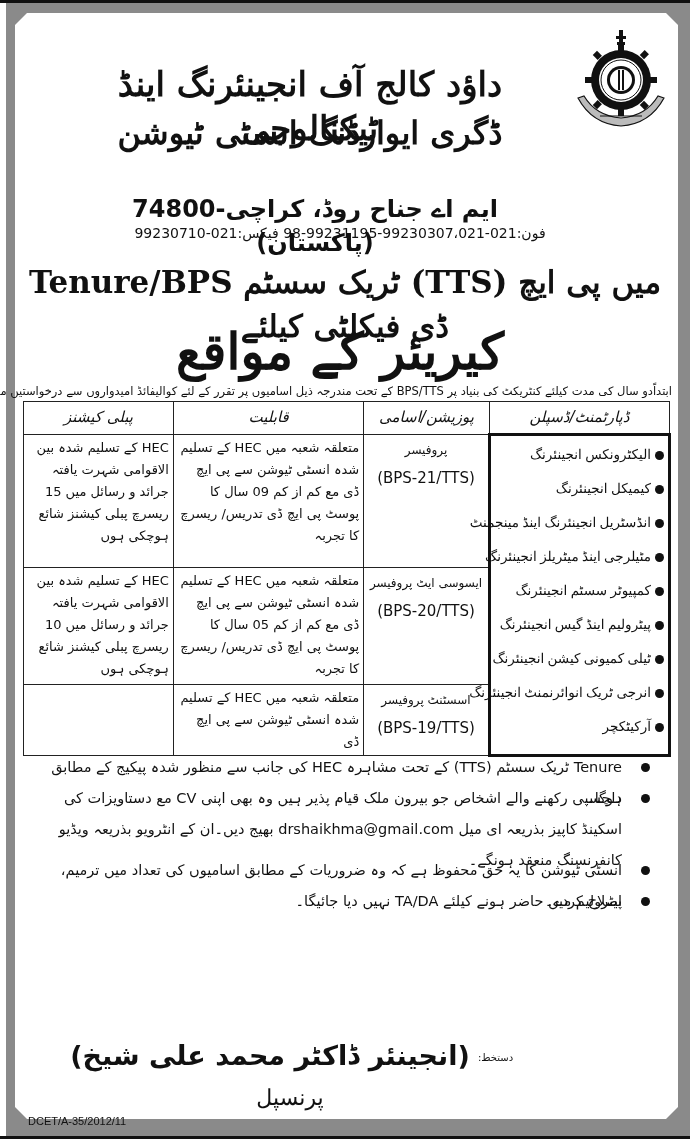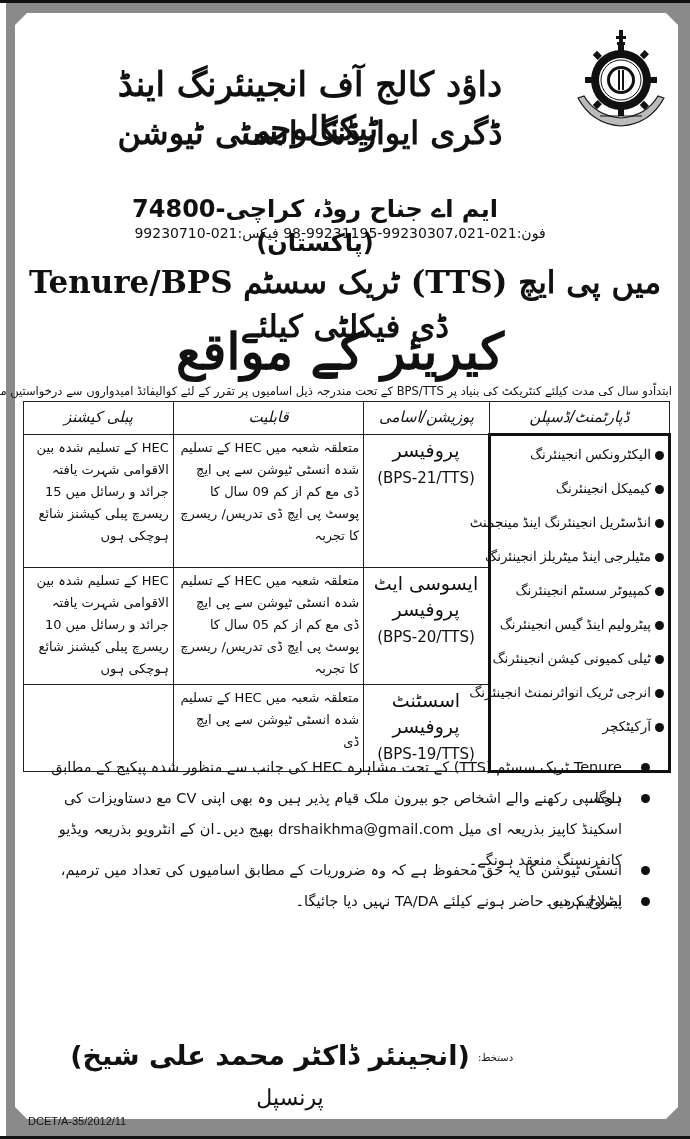--- a/index.html
+++ b/index.html
@@ -50,21 +50,21 @@
   table.jobs th { height: 27px; font-weight: normal; text-align: center; font-size: 15px; line-height: 26px; font-style: italic; }
   .col-dept { width: 178px; }
   .col-pos { width: 124px; }
   .col-qual { width: 188px; }
   .col-pub { width: 148px; }
   td.dept-cell { border: 3px solid #111 !important; padding: 6px 8px 4px 4px; font-family: Liberation Serif, serif; }
   .dept-list { list-style: none; margin: 0; padding: 0; }
   .dept-list li { font-size: 13.5px; line-height: 34px; text-align: right; white-space: nowrap; }
   .dept-list li .bullet { display: inline-block; width: 9px; height: 9px; border-radius: 50%; background: #111; margin-left: 4px; vertical-align: middle; }
   td.pos-cell { text-align: center; padding-top: 10px; }
-  .pos-title { display: block; font-size: 19px; line-height: 26px; }
+  .pos-title { display: block; font-size: 12px; line-height: 26px; }
   .pos-grade { display: block; font-size: 15px; line-height: 30px; direction: ltr; }
   td.qual-cell, td.pub-cell { text-align: right; font-size: 13.5px; line-height: 26px; }
   tr.row-prof td { height: 128px; }
   tr.row-assoc td { height: 112px; }
   tr.row-asst td { height: 56px; }
 
   .notes { left: 40px; top: 752px; width: 620px; list-style: none; margin: 0; padding: 0; direction: rtl; }
   .notes li { position: relative; padding-right: 38px; font-size: 14.5px; line-height: 31px; text-align: right; }
   .notes li .bullet { position: absolute; right: 10px; top: 11px; width: 9px; height: 9px; border-radius: 50%; background: #111; }
   .notes li.n1 { height: 31px; }

